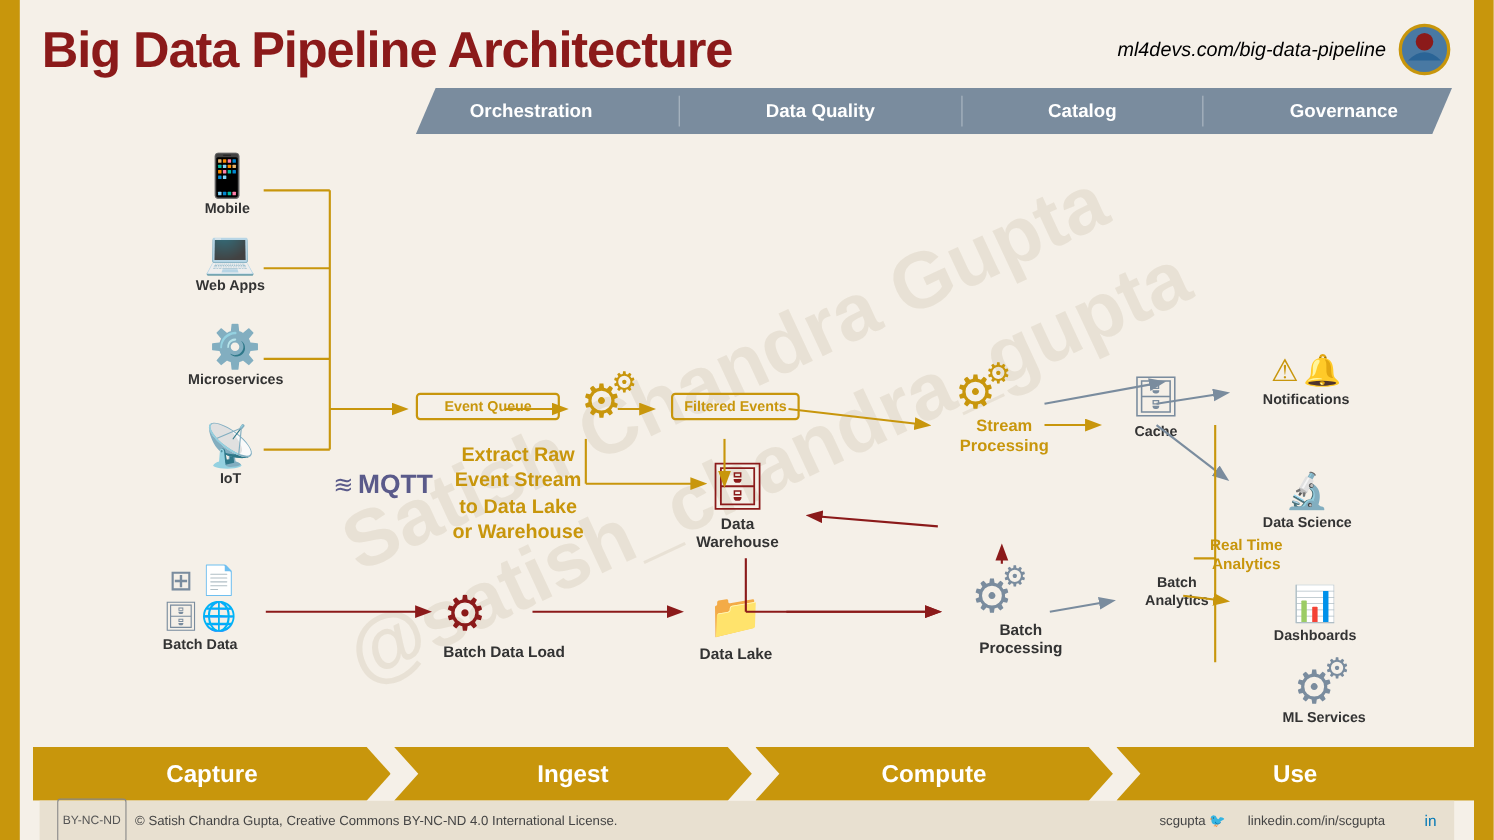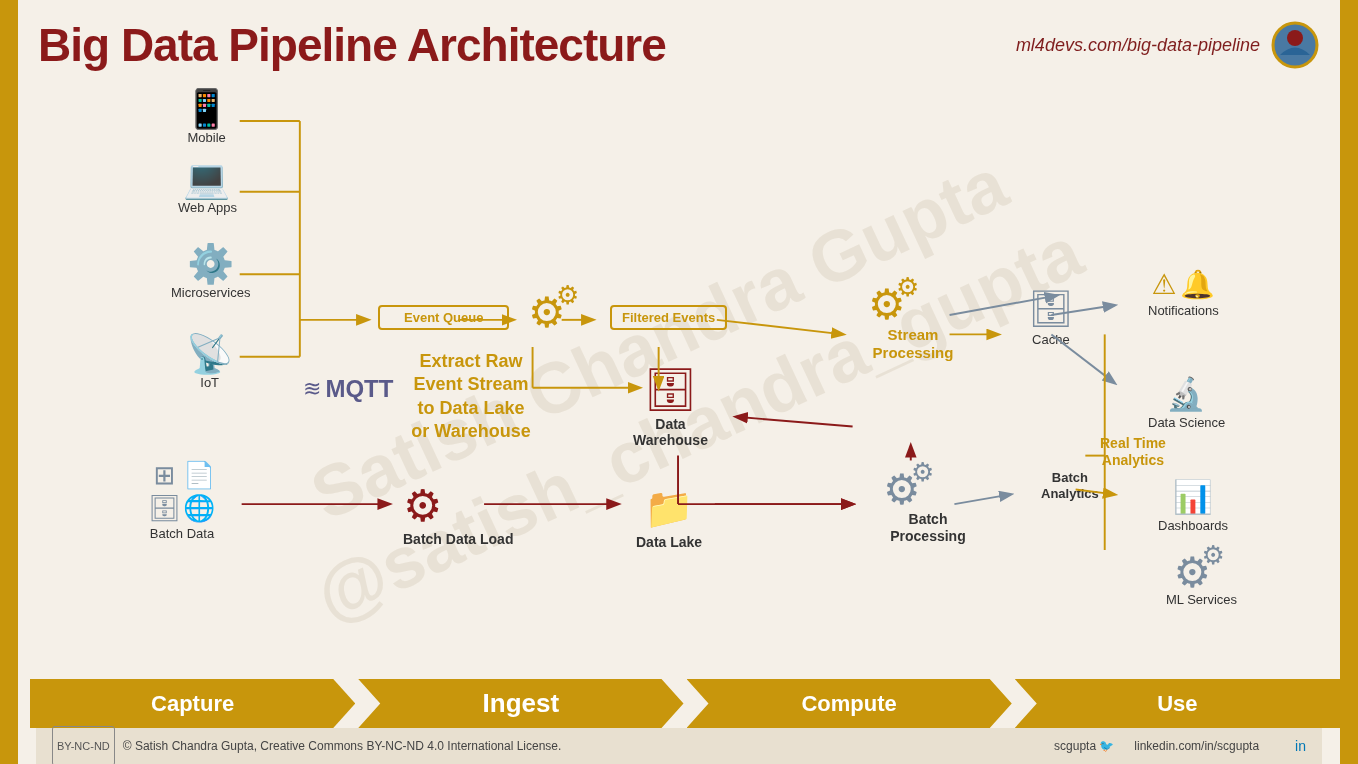--- a/index.html
+++ b/index.html
@@ -62,21 +62,21 @@
       color: #8b1a1a;
       letter-spacing: -1px;
     }
     .header-right {
       display: flex;
       align-items: center;
       gap: 10px;
     }
     .header-url {
       font-size: 18px;
-      color: #7f1d1d;
+      color: #000000;
       font-style: italic;
     }
     .header-logo {
       width: 50px;
       height: 50px;
     }
 
     
     .top-banner {
       position: relative;
@@ -137,21 +137,21 @@
       flex-direction: column;
       align-items: center;
       text-align: center;
     }
     .node-icon {
       font-size: 38px;
       line-height: 1;
     }
     .node-label {
       font-size: 13px;
-      font-weight: normal;
+      font-weight: bold;
       color: #333;
       margin-top: 2px;
     }
 
     
     .mobile-node { left: 145px; top: 10px; }
     .webapp-node { left: 140px; top: 80px; }
     .microservices-node { left: 133px; top: 165px; }
     .iot-node { left: 148px; top: 255px; }
 
@@ -334,20 +334,31 @@
 
       <svg class="header-logo" viewBox="0 0 50 50">
         <circle cx="25" cy="25" r="22" fill="#2a6496" opacity="0.85"></circle>
         <circle cx="25" cy="18" r="8" fill="#8b1a1a"></circle>
         <path d="M10 35 Q25 20 40 35" fill="#2a6496"></path>
         <circle cx="25" cy="25" r="22" fill="none" stroke="#c8960c" stroke-width="3"></circle>
       </svg>
     </div>
   </div>
 
+  <div class="top-banner">
+    <div class="top-banner-bg">
+      <span class="banner-label">Orchestration</span>
+      <div class="banner-divider"></div>
+      <span class="banner-label">Data Quality</span>
+      <div class="banner-divider"></div>
+      <span class="banner-label">Catalog</span>
+      <div class="banner-divider"></div>
+      <span class="banner-label">Governance</span>
+    </div>
+  </div>
 
   <div class="diagram">
 
     <svg class="arrows-svg" viewBox="0 0 1322 470">
       <defs>
         <marker id="arrowGold" markerWidth="8" markerHeight="8" refX="6" refY="3" orient="auto">
           <path d="M0,0 L0,6 L8,3 z" fill="#c8960c"></path>
         </marker>
         <marker id="arrowDark" markerWidth="8" markerHeight="8" refX="6" refY="3" orient="auto">
           <path d="M0,0 L0,6 L8,3 z" fill="#8b1a1a"></path>
@@ -534,21 +545,21 @@
       <div style="font-size:44px;color:#8b1a1a;">⚙</div>
       <div style="font-size:14px;font-weight:bold;color:#333;text-align:center;">Batch Data Load</div>
     </div>
 
   </div>
 
   <div style="position:absolute;bottom:36px;left:12px;right:0;height:49px;display:flex;">
     <div class="pipeline-step" style="flex:1;background:#c8960c;clip-path:polygon(0% 0%, calc(100% - 22px) 0%, 100% 50%, calc(100% - 22px) 100%, 0% 100%);display:flex;align-items:center;justify-content:center;color:white;font-size:22px;font-weight:900;margin-right:3px;">
       <span>Capture</span>
     </div>
-    <div class="pipeline-step" style="flex:1;background:#c8960c;clip-path:polygon(0% 0%, calc(100% - 22px) 0%, 100% 50%, calc(100% - 22px) 100%, 0% 100%, 22px 50%);display:flex;align-items:center;justify-content:center;color:white;font-size:26px;font-weight:900;margin-right:3px;">
+    <div class="pipeline-step" style="flex:1;background:#c8960c;clip-path:polygon(0% 0%, calc(100% - 22px) 0%, 100% 50%, calc(100% - 22px) 100%, 0% 100%, 22px 50%);display:flex;align-items:center;justify-content:center;color:white;font-size:22px;font-weight:900;margin-right:3px;">
       <span>Ingest</span>
     </div>
     <div class="pipeline-step" style="flex:1;background:#c8960c;clip-path:polygon(0% 0%, calc(100% - 22px) 0%, 100% 50%, calc(100% - 22px) 100%, 0% 100%, 22px 50%);display:flex;align-items:center;justify-content:center;color:white;font-size:22px;font-weight:900;margin-right:3px;">
       <span>Compute</span>
     </div>
     <div class="pipeline-step" style="flex:1;background:#c8960c;clip-path:polygon(0% 0%, 100% 0%, 100% 100%, 0% 100%, 22px 50%);display:flex;align-items:center;justify-content:center;color:white;font-size:22px;font-weight:900;">
       <span>Use</span>
     </div>
   </div>
 

